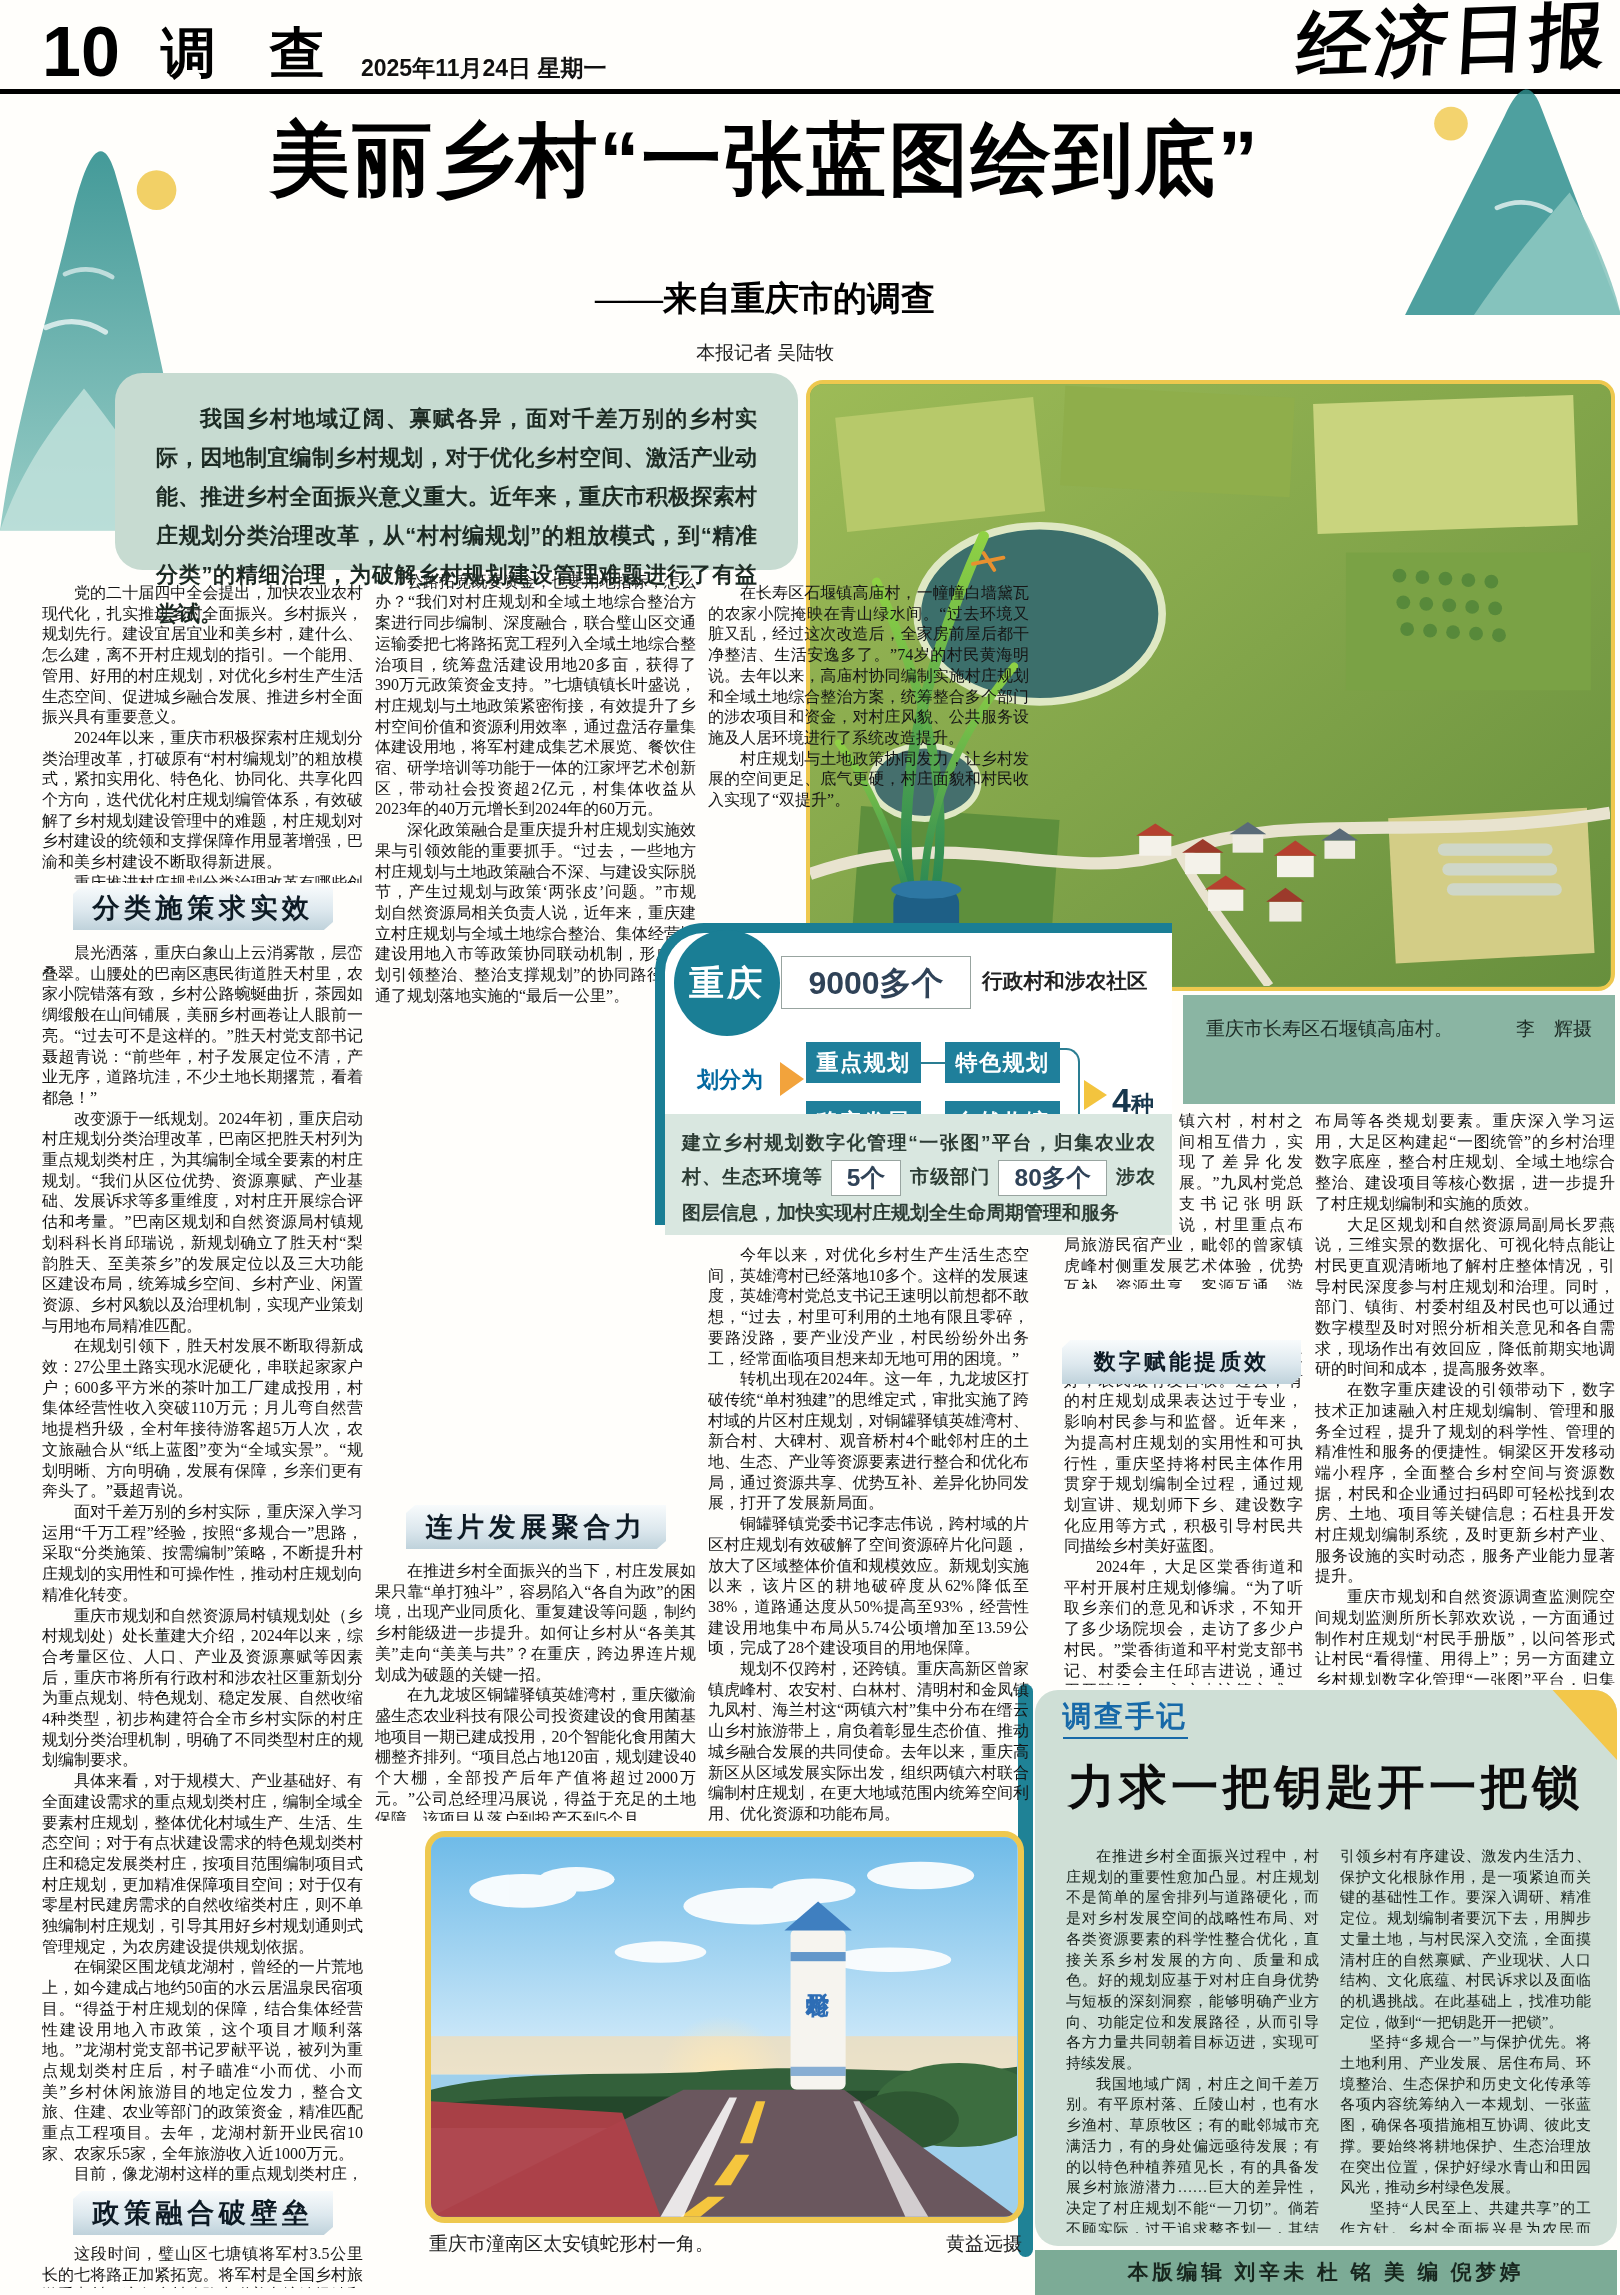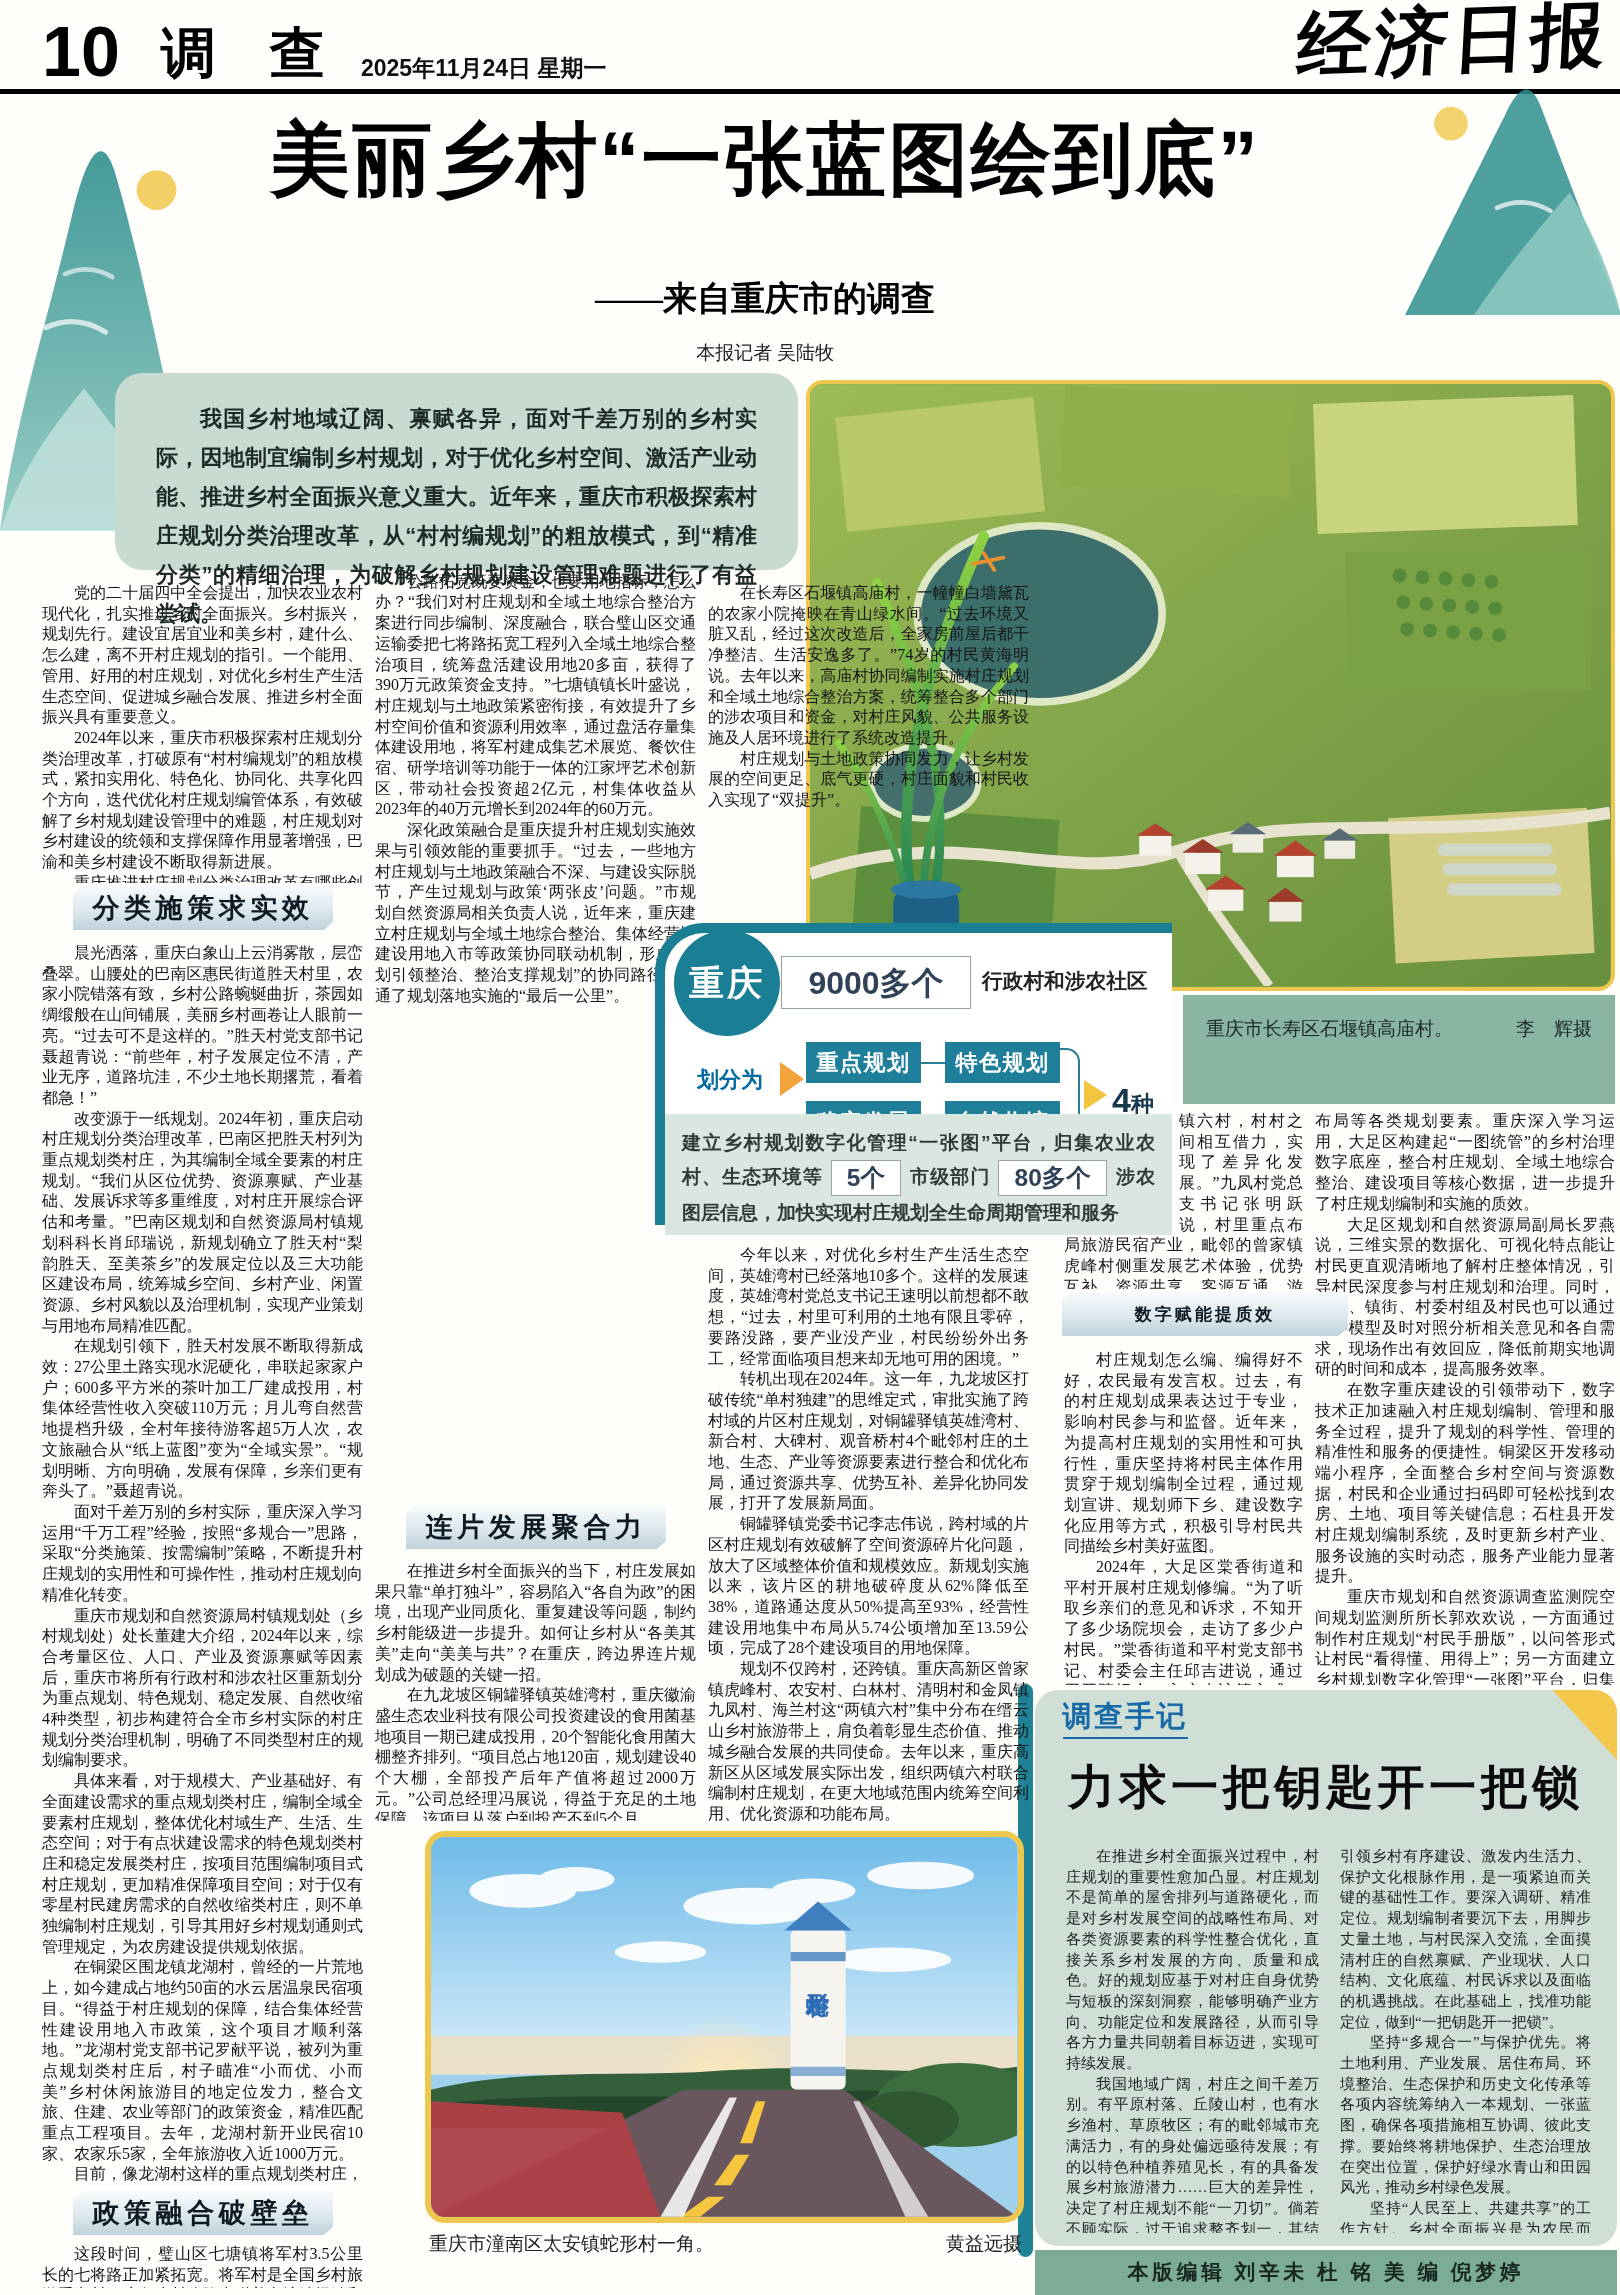--- a/index.html
+++ b/index.html
@@ -41,21 +41,21 @@
            font:400 16px/20.7px "Liberation Serif",serif;text-align:justify;color:#151515;}
   .textcol p{margin:0;text-indent:2em;}
   .cont p:first-child{text-indent:0;}
   .wrap-spacer{float:left;width:115px;height:116px;}
   
   .sec-h{position:absolute;width:260px;height:44px;z-index:4;display:flex;align-items:center;justify-content:center;
          font:700 27px/1 "Liberation Sans",sans-serif;letter-spacing:4.6px;color:#0d1a24;
          background:linear-gradient(180deg,#f8fbfc 0%,#dde8ee 55%,#bfd2db 100%);
          box-shadow:0 3.8px 5.4px rgba(110,135,150,.5);
          clip-path:polygon(0 18%,3.5% 0,100% 0,100% 82%,96.5% 100%,0 100%);}
-  .sec-h.small{width:286px;font-size:17px;letter-spacing:3.1px;}
+  .sec-h.small{width:239px;font-size:22px;letter-spacing:3.1px;margin-top:48px;}
   
   .ig{position:absolute;left:655px;top:923px;width:517px;height:302px;background:#fff;z-index:4;
       border-top:10px solid #1a7e95;border-left:10px solid #1a7e95;border-top-left-radius:49px;
       box-sizing:border-box;font-family:"Liberation Sans",sans-serif;}
   .ig-circle{position:absolute;left:9.2px;top:-3.1px;width:106px;height:106px;border-radius:50%;background:#1a7e95;
              display:flex;align-items:center;justify-content:center;font:700 35px/1 "Liberation Sans",sans-serif;
              color:#fff;letter-spacing:3.1px;z-index:2;}
   .ig-lead{position:absolute;left:90px;top:40px;font:700 21.4px/1 "Liberation Sans",sans-serif;color:#223;}
   .ig-count{position:absolute;left:116px;top:23px;width:188px;height:51px;background:#fff;border:1.5px solid #98a4a0;
             display:flex;align-items:center;justify-content:center;font:700 32px/1 "Liberation Sans",sans-serif;color:#2f4257;}

